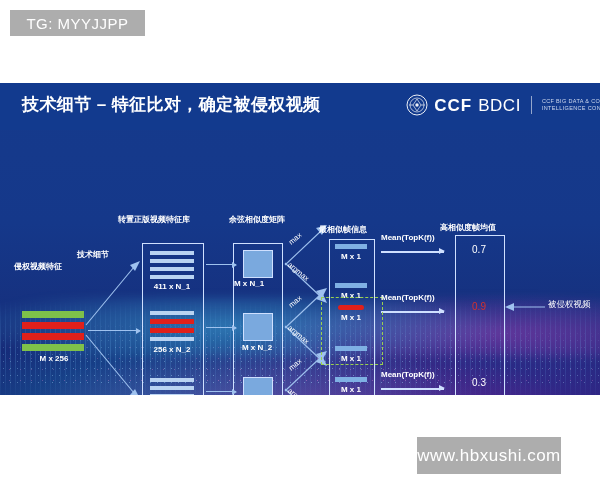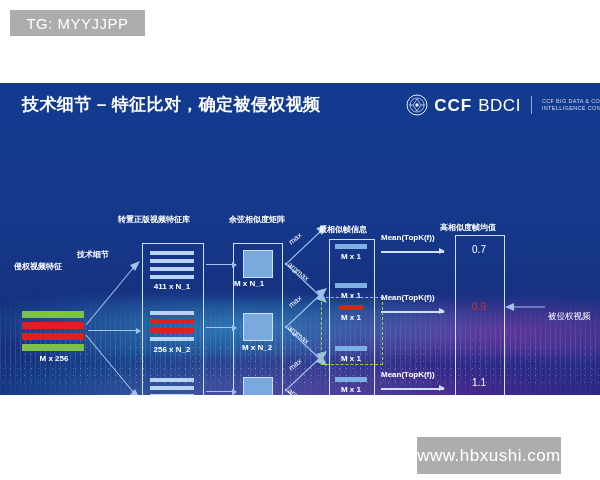--- a/index.html
+++ b/index.html
@@ -268,23 +268,23 @@
   <div class="mean" style="left:381px;top:210px;">Mean(TopK(f))</div>
   <div class="arrow arrow-w" style="left:381px;top:228px;width:63px;"></div>
 
   <div class="mean" style="left:381px;top:287px;">Mean(TopK(f))</div>
   <div class="arrow arrow-w" style="left:381px;top:305px;width:63px;"></div>
 
   <div class="cap" style="left:440px;top:139px;">高相似度帧均值</div>
   <div class="col-box" style="left:455px;top:152px;width:48px;height:190px;"></div>
   <div class="val" style="left:455px;top:161px;width:48px;text-align:center;">0.7</div>
   <div class="val val-red" style="left:455px;top:218px;width:48px;text-align:center;">0.9</div>
-  <div class="val" style="left:455px;top:294px;width:48px;text-align:center;">1.1</div>
+  <div class="val" style="left:455px;top:294px;width:48px;text-align:center;">0.3</div>
 
   <svg class="diag" style="left:505px;top:218px;width:42px;height:12px;">
     <line x1="6" y1="6" x2="40" y2="6" stroke="#ffffff"></line>
     <polygon points="0,6 9,2 9,10" fill="#ffffff"></polygon>
   </svg>
-  <div class="note" style="left:548px;top:228px;">被侵权视频</div>
+  <div class="note" style="left:548px;top:216px;">被侵权视频</div>
 
 </div>
 
 <div class="wm" id="wm-bottom">www.hbxushi.com</div>
 
 </body></html>

